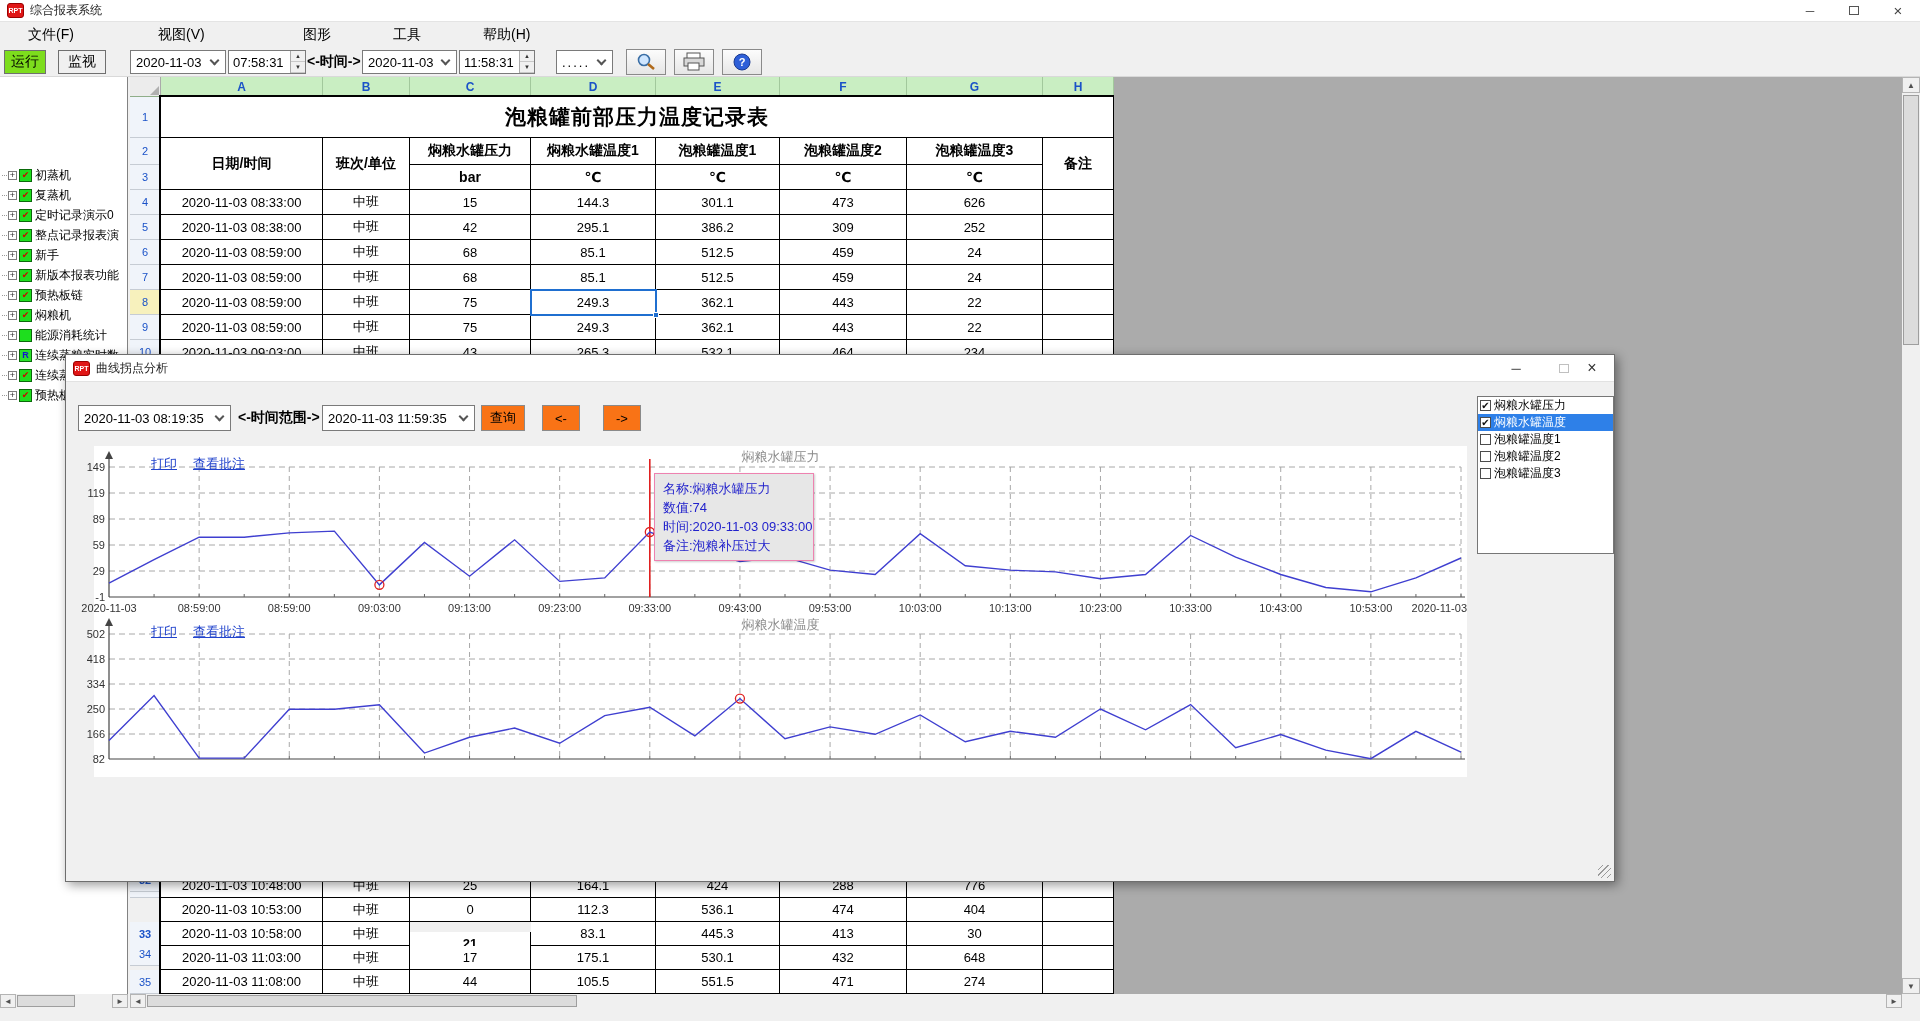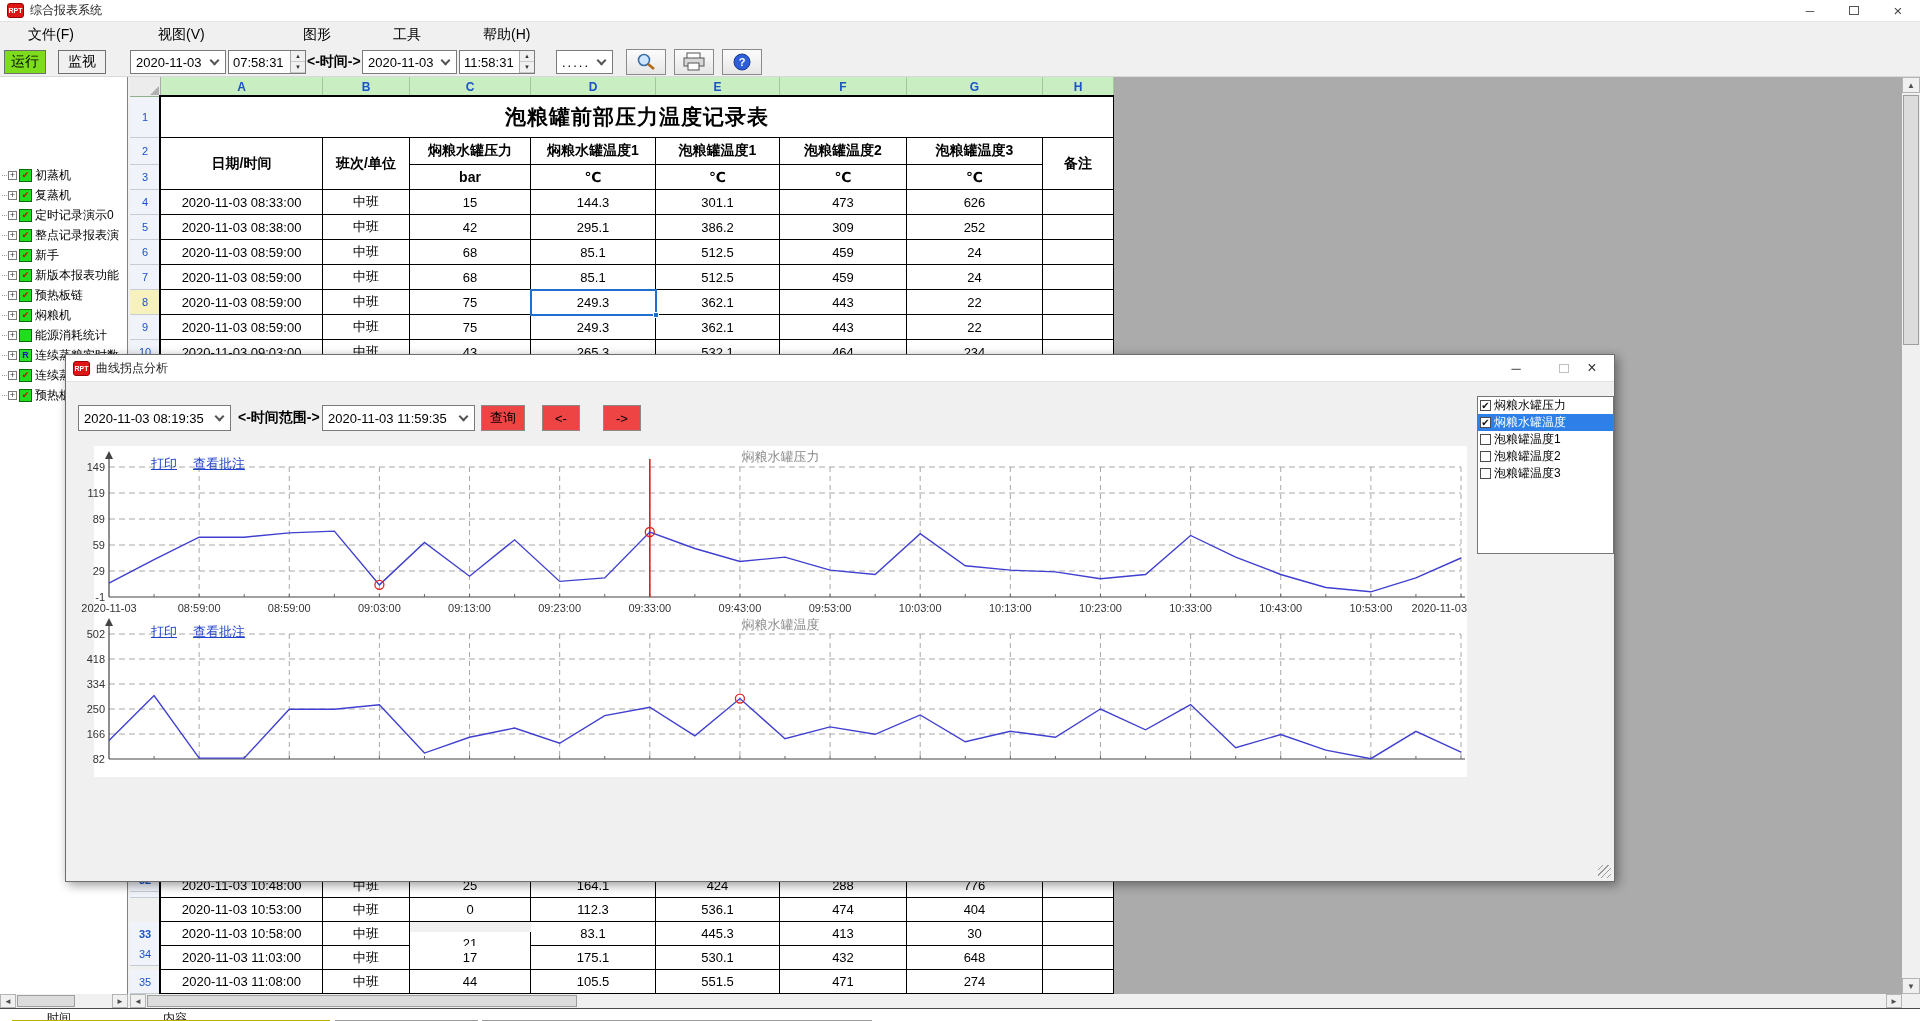--- a/index.html
+++ b/index.html
@@ -84,21 +84,21 @@
 .logcell{position:absolute;top:11px;height:3px;border:1px solid #9a9a9a;background:#fff}
 
 .dialog{position:absolute;left:65px;top:354px;width:1550px;height:528px;background:#f0f0f0;
   border:1px solid #6e6e6e;box-shadow:3px 3px 10px rgba(0,0,0,.4);z-index:50}
 .dtitle{position:absolute;left:0;top:0;width:100%;height:27px;background:#fff;display:flex;
   align-items:center;border-bottom:1px solid #e2e2e2}
 .dctrl{position:absolute;top:0;width:40px;height:26px;display:flex;align-items:center;
   justify-content:center;font-size:13px;color:#333;cursor:pointer}
 .dcombo{position:absolute;height:26px;background:#fff;border:1px solid #7a7a7a;font-size:13px;
   display:flex;align-items:center;padding-left:5px;cursor:pointer}
-.dbtn{position:absolute;height:26px;border:1px solid #8a8a8a;background:#ef4444;font-size:13px;
+.dbtn{position:absolute;height:26px;border:1px solid #8a8a8a;background:#f97316;font-size:13px;
   display:flex;align-items:center;justify-content:center;cursor:pointer}
 .chartpanel{position:absolute;left:28px;top:91px;width:1373px;height:331px;background:#fff}
 .ctitle{position:absolute;left:0;width:100%;text-align:center;font-size:13px;color:#8a8a8a}
 .clinks{position:absolute;left:57px;display:flex;gap:16px;font-size:13px;color:#2244cc}
 .clink{text-decoration:underline;cursor:pointer}
 .tooltip{position:absolute;left:560px;top:27px;width:160px;height:88px;background:#e7e7e7;
   border:1px solid #ee82b0;box-shadow:1px 1px 2px rgba(0,0,0,.2);padding:5px 8px;z-index:5}
 .tooltip div{font-size:13px;color:#2222cc;line-height:19px;white-space:nowrap}
 .listbox{position:absolute;left:1411px;top:41px;width:137px;height:158px;background:#fff;
   border:1px solid #767676;overflow:hidden}
@@ -365,21 +365,21 @@
       <div class="cell drow" style="left: 323px; top: 898px; width: 87px; height: 24px;">中班</div>
       <div class="cell drow" style="left: 410px; top: 898px; width: 121px; height: 24px;">0</div>
       <div class="cell drow" style="left: 531px; top: 898px; width: 125px; height: 24px;">112.3</div>
       <div class="cell drow" style="left: 656px; top: 898px; width: 124px; height: 24px;">536.1</div>
       <div class="cell drow" style="left: 780px; top: 898px; width: 127px; height: 24px;">474</div>
       <div class="cell drow" style="left: 907px; top: 898px; width: 136px; height: 24px;">404</div>
       <div class="cell drow" style="left: 1043px; top: 898px; width: 71px; height: 24px;"></div>
       <div class="rh" style="top: 922px; height: 24px; font-weight: bold;">33</div>
       <div class="cell drow" style="left: 161px; top: 922px; width: 162px; height: 24px;">2020-11-03 10:58:00</div>
       <div class="cell drow" style="left: 323px; top: 922px; width: 87px; height: 24px;">中班</div>
-      <div class="cell drow" style="left: 410px; top: 932px; width: 121px; height: 24px;">21</div>
+      <div class="cell drow" style="left: 410px; top: 932px; width: 121px; height: 24px; font-weight: bold;">21</div>
       <div class="cell drow" style="left: 531px; top: 922px; width: 125px; height: 24px;">83.1</div>
       <div class="cell drow" style="left: 656px; top: 922px; width: 124px; height: 24px;">445.3</div>
       <div class="cell drow" style="left: 780px; top: 922px; width: 127px; height: 24px;">413</div>
       <div class="cell drow" style="left: 907px; top: 922px; width: 136px; height: 24px;">30</div>
       <div class="cell drow" style="left: 1043px; top: 922px; width: 71px; height: 24px;"></div>
       <div class="rh" style="top: 942px; height: 24px;">34</div>
       <div class="cell drow" style="left: 161px; top: 946px; width: 162px; height: 24px;">2020-11-03 11:03:00</div>
       <div class="cell drow" style="left: 323px; top: 946px; width: 87px; height: 24px;">中班</div>
       <div class="cell drow" style="left: 410px; top: 946px; width: 121px; height: 24px;">17</div>
       <div class="cell drow" style="left: 531px; top: 946px; width: 125px; height: 24px;">175.1</div>
@@ -413,27 +413,20 @@
       <div class="sbtn" style="left: 130px; top: 994px; width: 16px; height: 14px;">◄</div>
       <div class="sbtn" style="left: 1886px; top: 994px; width: 16px; height: 14px;">►</div>
       <div class="sthumb" style="left: 147px; top: 995px; width: 430px; height: 12px;"></div>
       <div class="sbar" style="left: 1902px; top: 77px; width: 18px; height: 917px;"></div>
       <div class="sbtn" style="left: 1902px; top: 77px; width: 18px; height: 16px;">▲</div>
       <div class="sbtn" style="left: 1902px; top: 978px; width: 18px; height: 16px;">▼</div>
       <div class="sthumb" style="left: 1903px; top: 95px; width: 16px; height: 250px;"></div>
       <div class="sbar" style="left: 1902px; top: 994px; width: 18px; height: 14px;"></div>
     </div>
 
-  <div class="logstrip">
-    <div class="logtxt" style="left:47px">时间</div>
-    <div class="logtxt" style="left:163px">内容</div>
-    <div class="logyellow"></div>
-    <div class="logcell" style="left:335px;width:143px"></div>
-    <div class="logcell" style="left:482px;width:390px"></div>
-  </div>
 
   <div class="dialog">
     <div class="dtitle">
       <div class="rpticon">RPT</div>
       <span class="wtitle">曲线拐点分析</span>
       <div class="dctrl" style="left:1430px">─</div>
       <div class="dctrl" style="left:1478px;color:#c0c0c0">
           <span class="maxglyph" style="border-color:#c0c0c0"></span>
         </div>
       <div class="dctrl" style="left:1506px;font-size:16px">×</div>
@@ -592,20 +585,26 @@
           <line x1="1321.9333333333334" y1="313" x2="1321.9333333333334" y2="310" stroke="#666"></line>
           <line x1="1367" y1="313" x2="1367" y2="310" stroke="#666"></line>
           <polyline points="15,294.54761904761904 60.06666666666667,249.60714285714286 105.13333333333334,312.1071428571429 150.20000000000002,312.1071428571429 195.26666666666668,263.29761904761904 240.33333333333334,263.29761904761904 285.40000000000003,258.8333333333333 330.4666666666667,307.04761904761904 375.53333333333336,291.2738095238095 420.6,282.04761904761904 465.6666666666667,297.2261904761905 510.73333333333335,269.54761904761904 555.8000000000001,261.2142857142857 600.8666666666667,289.7857142857143 645.9333333333334,252.58333333333334 691,292.76190476190476 736.0666666666667,280.8571428571429 781.1333333333334,288.29761904761904 826.2,268.95238095238096 871.2666666666668,295.73809523809524 916.3333333333334,285.32142857142856 961.4000000000001,291.2738095238095 1006.4666666666667,263 1051.5333333333333,283.83333333333337 1096.6000000000001,258.5357142857143 1141.6666666666667,301.6904761904762 1186.7333333333333,288.5952380952381 1231.8000000000002,304.07142857142856 1276.8666666666668,312.70238095238096 1321.9333333333334,285.32142857142856 1367,306.1547619047619" fill="none" stroke="#3f3fd0" stroke-width="1.4"></polyline>
           <circle cx="645.9333333333334" cy="252.58333333333334" r="4.5" fill="none" stroke="#e02020" stroke-width="1.3"></circle>
         </svg>
         <div class="ctitle" style="top: 2px;">焖粮水罐压力</div>
         <div class="clinks" style="top: 9px;">
           <div class="clink">打印</div>
           <div class="clink">查看批注</div>
         </div>
+        <div class="tooltip">
+          <div>名称:焖粮水罐压力</div>
+          <div>数值:74</div>
+          <div>时间:2020-11-03 09:33:00</div>
+          <div>备注:泡粮补压过大</div>
+        </div>
         <div class="ctitle" style="top: 170px;">焖粮水罐温度</div>
         <div class="clinks" style="top: 177px;">
           <div class="clink">打印</div>
           <div class="clink">查看批注</div>
         </div>
       </div>
     <div class="listbox" id="listbox">
         <div class="litem">
           <div class="cb">✔</div>
           <div style="font-size: 12px;">焖粮水罐压力</div>

